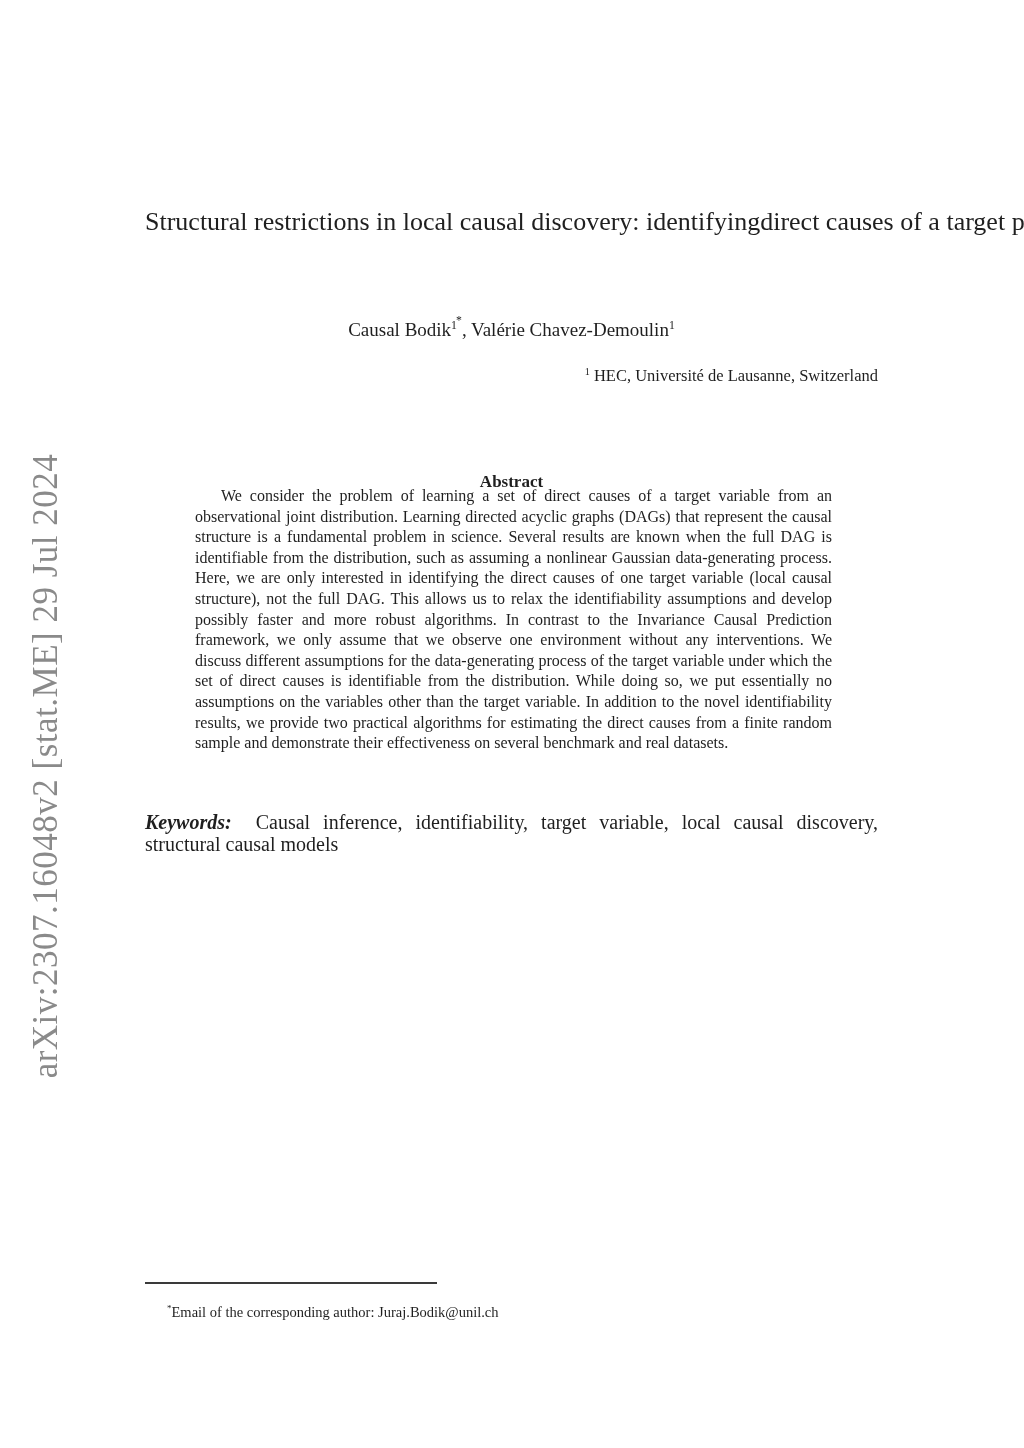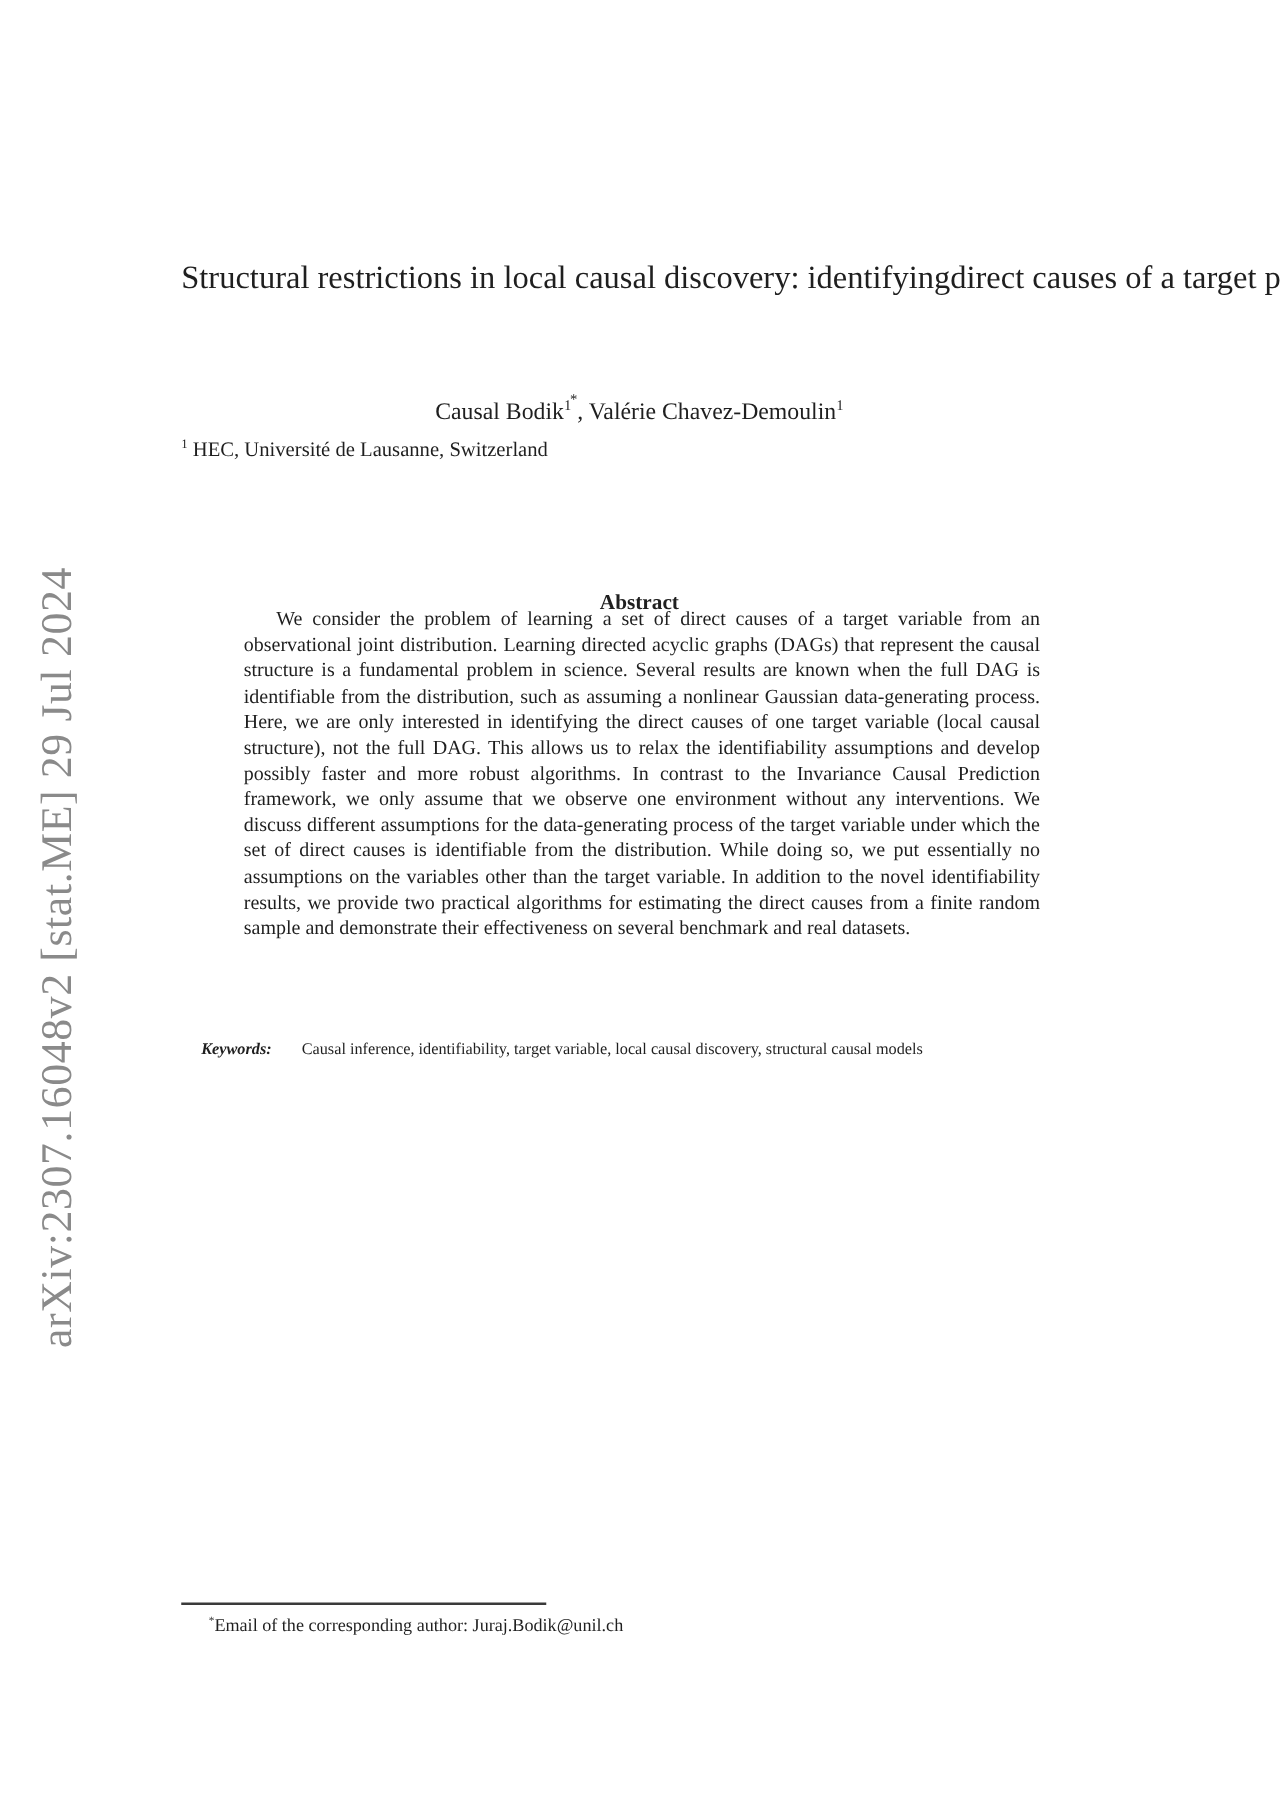--- a/index.html
+++ b/index.html
@@ -56,24 +56,24 @@
     font-size: 19px;
   }
   sup { font-size: 62%; line-height: 0; }
   .authors .star {
     position: relative;
     top: -5px;
     margin-left: -1px;
   }
   .affiliation {
     position: absolute;
-    top: 350px;
+    top: 366px;
     left: 0;
     width: 733px;
-    text-align: left;
+    text-align: right;
     font-size: 16.5px;
   }
   .abstract-heading {
     position: absolute;
     top: 472px;
     left: 0;
     width: 733px;
     text-align: center;
     font-weight: 700;
     font-size: 17px;
@@ -87,43 +87,43 @@
     font-size: 16px;
     line-height: 20.6px;
     text-align: justify;
     text-indent: 26px;
   }
   .keywords {
     position: absolute;
     top: 812px;
     left: 0;
     width: 733px;
-    margin: 16px;
-    font-size: 13px;
+    margin: 0;
+    font-size: 20px;
     line-height: 21.5px;
     text-align: justify;
   }
   .kw-label {
     font-weight: 700;
     font-style: italic;
     margin-right: 24px;
   }
   .footnote {
     position: absolute;
     top: 1282px;
     left: 0;
     width: 733px;
   }
   .footnote-rule {
     width: 292px;
     height: 0;
     border-top: 2px solid #3a3a3a;
   }
   .footnote-text {
-    margin: 9px 0 0 0;
+    margin: 20px 0 0 0;
     font-size: 14.5px;
     text-indent: 22px;
   }
 </style>
 </head>
 <body>
 
 <div class="page">
 
   <div class="arxiv-side">arXiv:2307.16048v2 [stat.ME] 29 Jul 2024</div>

